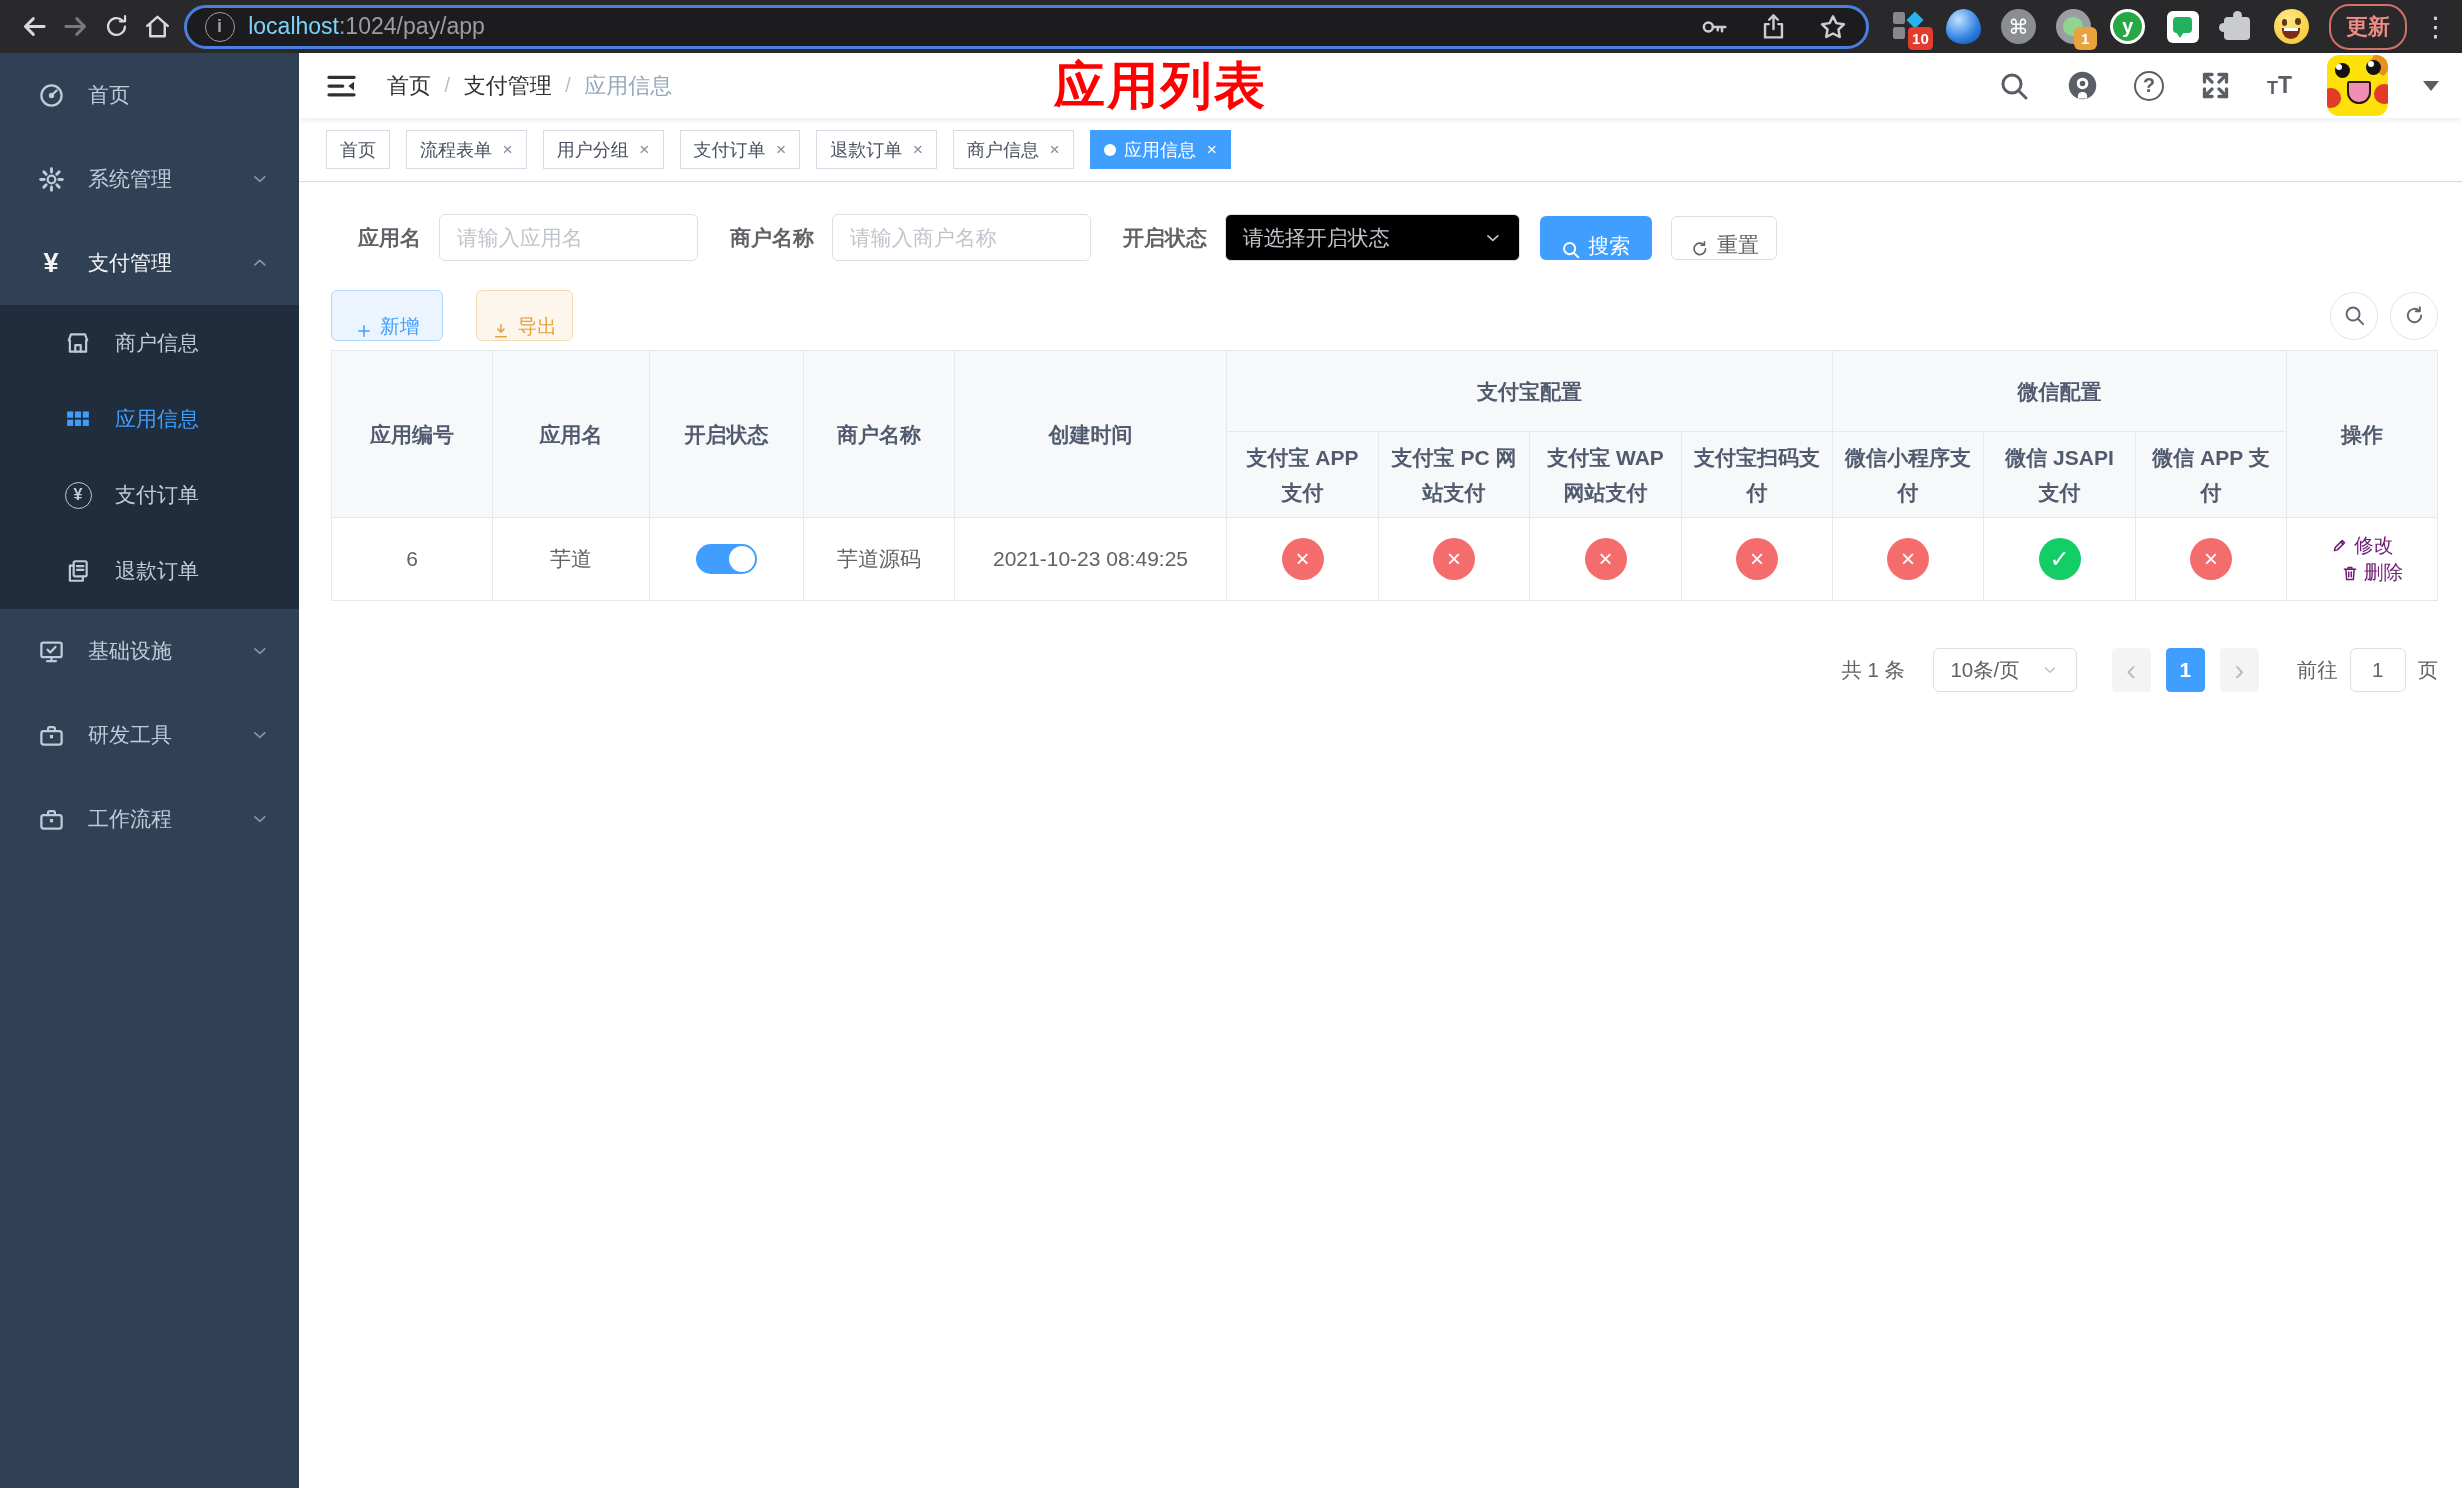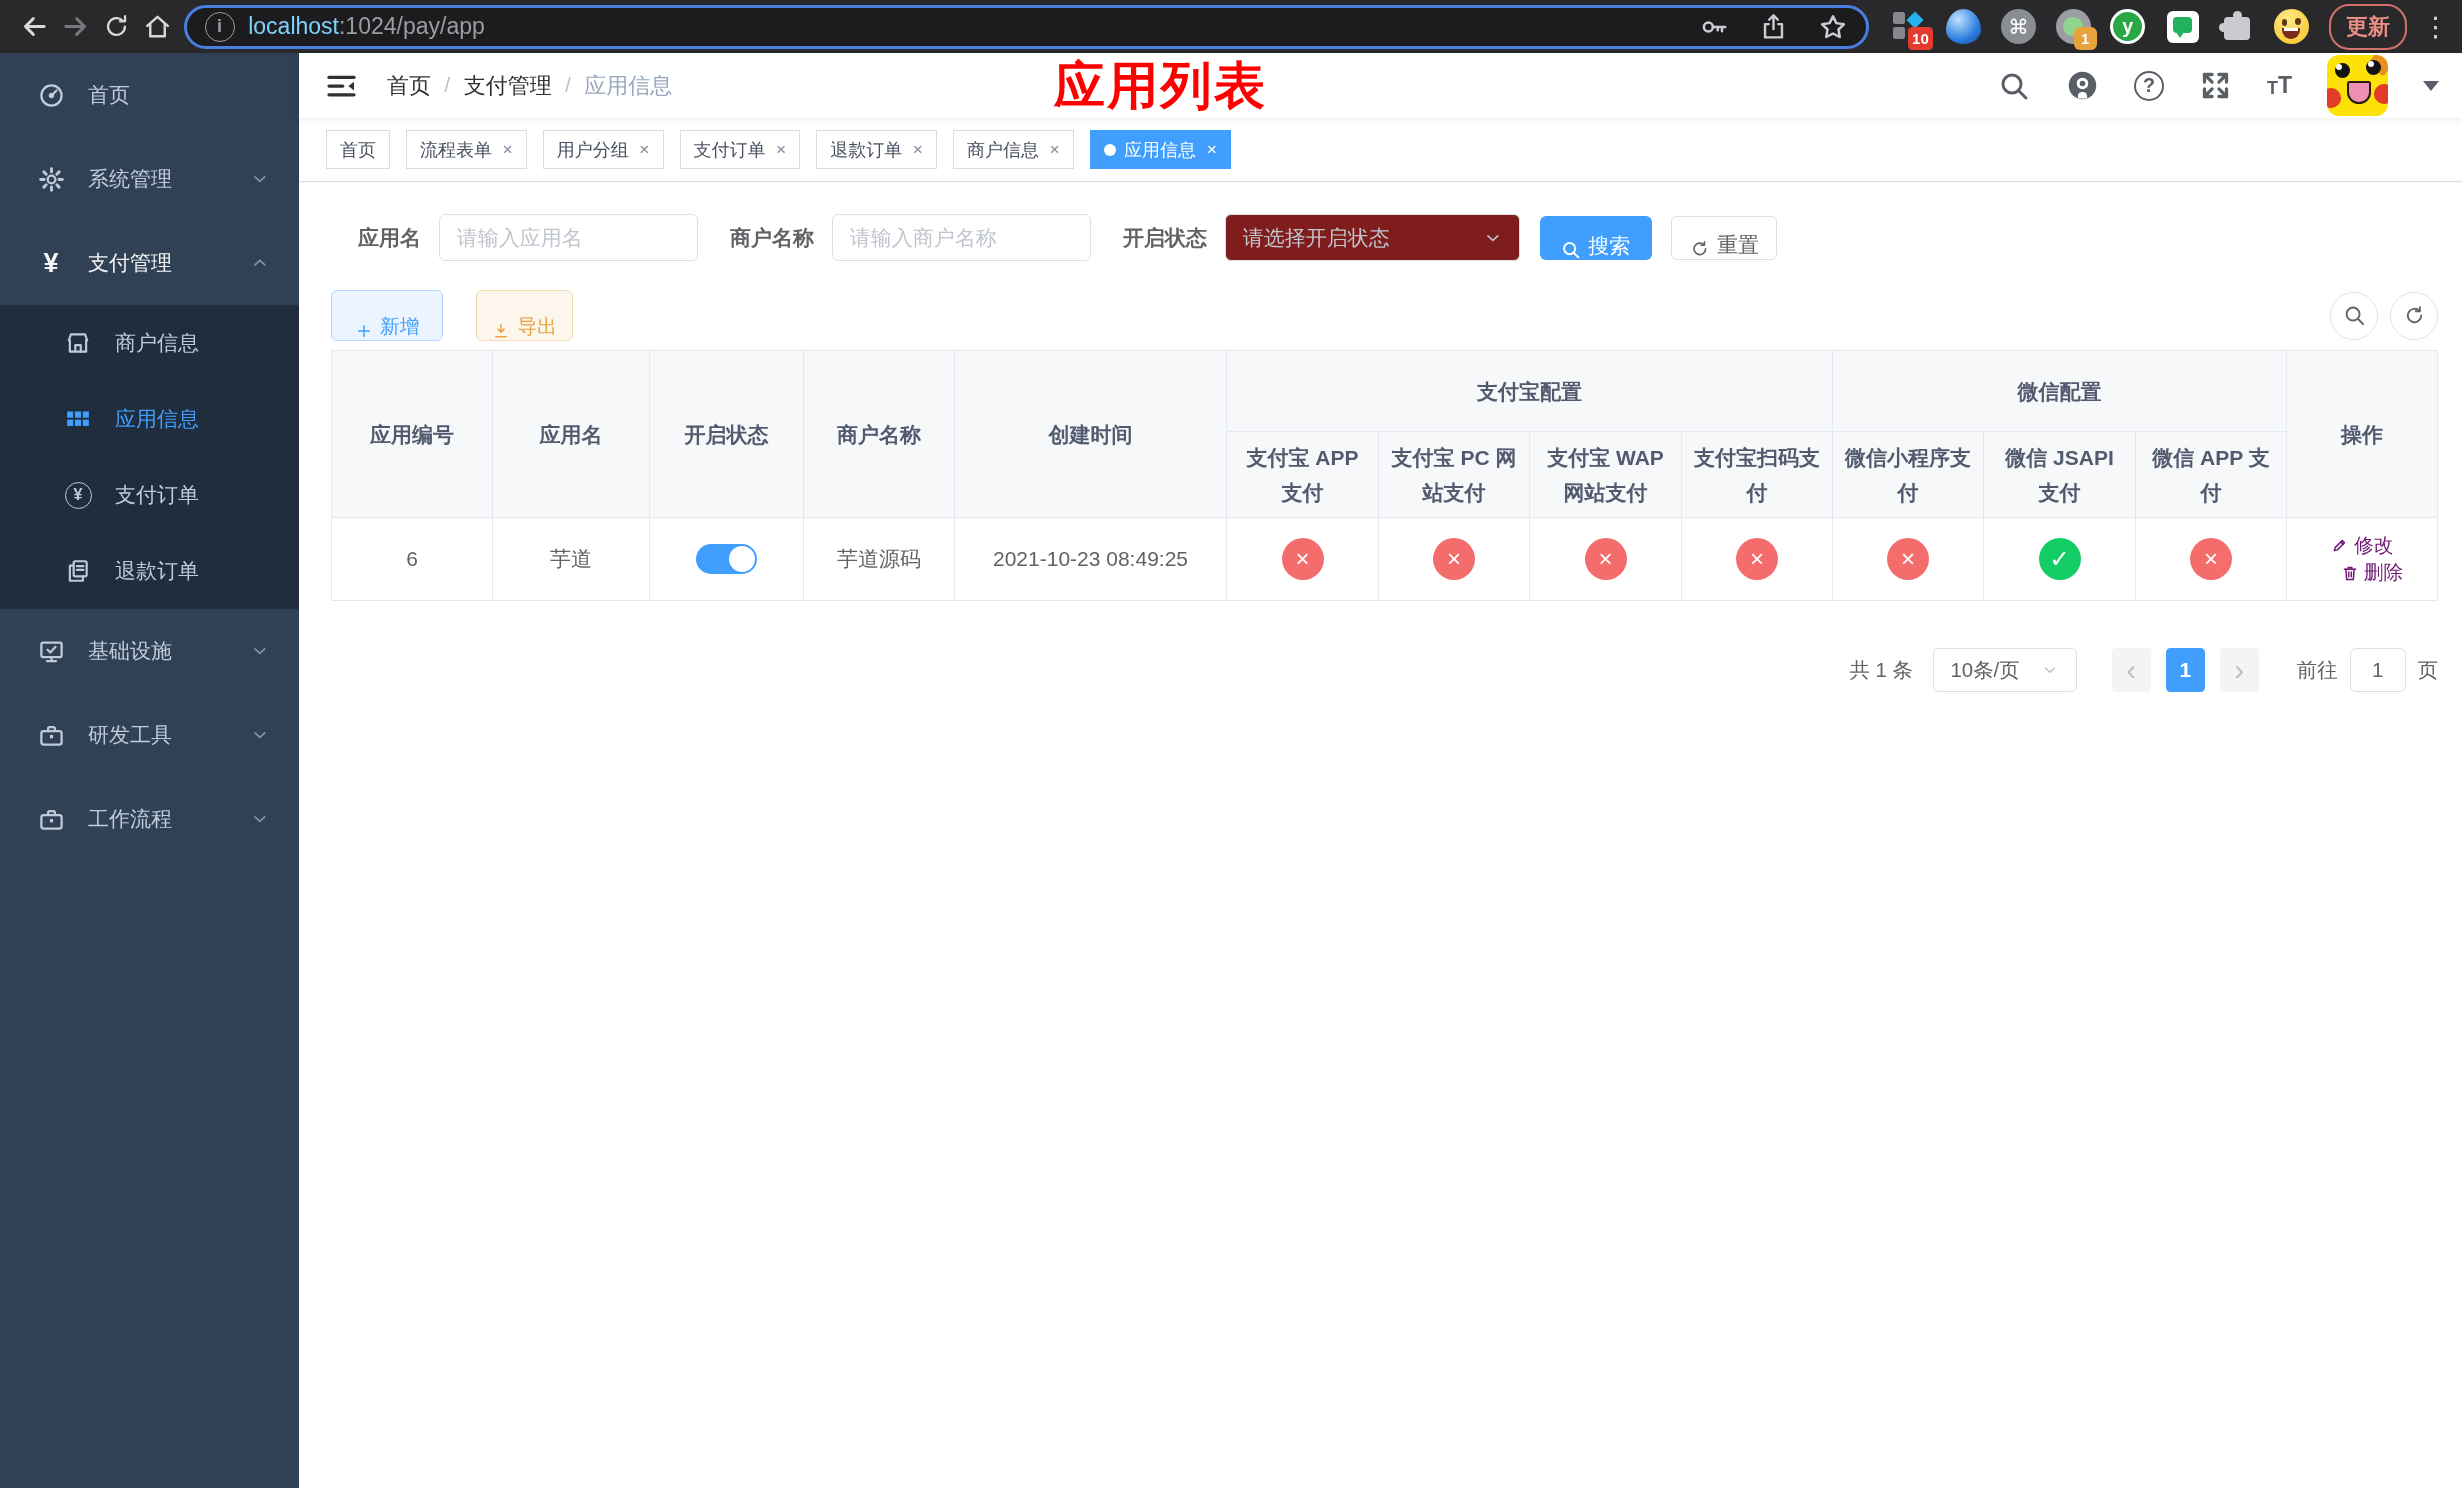--- a/index.html
+++ b/index.html
@@ -79,21 +79,21 @@
   .tag.active .x{color:#fff}
   .tag .dot{width:12px;height:12px;border-radius:50%;background:#fff}
 
   
   .content{padding:32px 27px 0 32px;background:#fff;flex:1}
   .filters{display:flex;align-items:center;padding-left:27px}
   .flabel{font-size:21px;font-weight:700;color:#606266;margin-right:18px;white-space:nowrap}
   .inp{width:259px;height:47px;border:0.8px solid #dcdfe6;border-radius:6px;padding:0 16.7px;font-size:21px;color:#606266;outline:none;background:#fff}
   .inp::placeholder{color:#c0c4cc}
   .gap{width:32px}
-  .sel{width:295px;height:47px;border:0.8px solid #dcdfe6;border-radius:6px;display:flex;align-items:center;justify-content:space-between;padding:0 16.7px;font-size:21px;color:#c0c4cc;background:#7f1d1d;cursor:pointer}
+  .sel{width:295px;height:47px;border:0.8px solid #dcdfe6;border-radius:6px;display:flex;align-items:center;justify-content:space-between;padding:0 16.7px;font-size:21px;color:#c0c4cc;background:#000000;cursor:pointer}
   .sel .chev{color:#c0c4cc}
   .btn{display:flex;align-items:flex-end;justify-content:center;gap:7.6px;border-radius:6px;cursor:pointer;white-space:nowrap}
   .btn-search{margin-left:19.7px;width:112px;height:44px;background:#409eff;color:#fff;font-size:21px}
   .btn-reset{margin-left:19.7px;width:106px;height:44px;background:#fff;border:0.8px solid #dcdfe6;color:#606266;font-size:21px}
 
   .actions{display:flex;align-items:center;margin-top:29px}
   .btn-add{width:112px;height:51px;background:#ecf5ff;border:0.8px solid #b3d8ff;color:#409eff;font-size:19.7px}
   .btn-export{margin-left:33px;width:97px;height:51px;background:#fdf6ec;border:0.8px solid #f5dab1;color:#e6a23c;font-size:19.7px}
   .tool-circles{margin-left:auto;display:flex;gap:12px;padding-right:0}
   .circle-btn{width:48px;height:48px;border:0.8px solid #dfe4ed;border-radius:50%;display:flex;align-items:center;justify-content:center;color:#5f6672;background:#fff;cursor:pointer}
@@ -110,21 +110,21 @@
   .toggle.on{background:#409eff}
   .toggle.on::after{content:"";position:absolute;right:2.3px;top:2.3px;width:26px;height:26px;border-radius:50%;background:#fff}
   .badge{width:42px;height:42px;border-radius:50%;display:inline-flex;align-items:center;justify-content:center;color:#fff;font-size:24px;line-height:1}
   .badge.no{background:#f56c6c}
   .badge.ok{background:#13ce66}
   .oplink{color:#701a75;font-size:19.7px;display:inline-flex;align-items:center;gap:5.3px;cursor:pointer;white-space:nowrap}
   .oplink + .oplink{margin-left:19.7px}
 
   
   .pagination{margin-top:47px;display:flex;align-items:center;justify-content:flex-end;font-size:20.4px;color:#606266}
-  .psize{width:144px;height:44px;border:0.8px solid #dcdfe6;border-radius:6px;margin-left:20px;display:flex;align-items:center;justify-content:space-between;padding:0 16.7px;color:#606266;cursor:pointer}
+  .psize{width:144px;height:44px;border:0.8px solid #dcdfe6;border-radius:6px;margin-left:28px;display:flex;align-items:center;justify-content:space-between;padding:0 16.7px;color:#606266;cursor:pointer}
   .pbtn{width:39px;height:44px;background:#f4f4f5;border-radius:4.5px;display:flex;align-items:center;justify-content:center;color:#b8bec8;font-size:30px;cursor:pointer}
   .pbtn.prev{margin-left:35px}
   .pcur{width:39px;height:44px;background:#409eff;color:#fff;border-radius:4.5px;margin:0 15px;display:flex;align-items:center;justify-content:center;font-size:21px;font-weight:700;cursor:pointer}
   .goto{margin-left:38px;display:flex;align-items:center;gap:12px}
   .goto input{width:56px;height:44px;border:0.8px solid #dcdfe6;border-radius:6px;text-align:center;font-size:20.4px;color:#606266;outline:none}
   .hidden-defs{position:absolute;width:0;height:0;overflow:hidden}
 </style>
 </head>
 <body>
 

